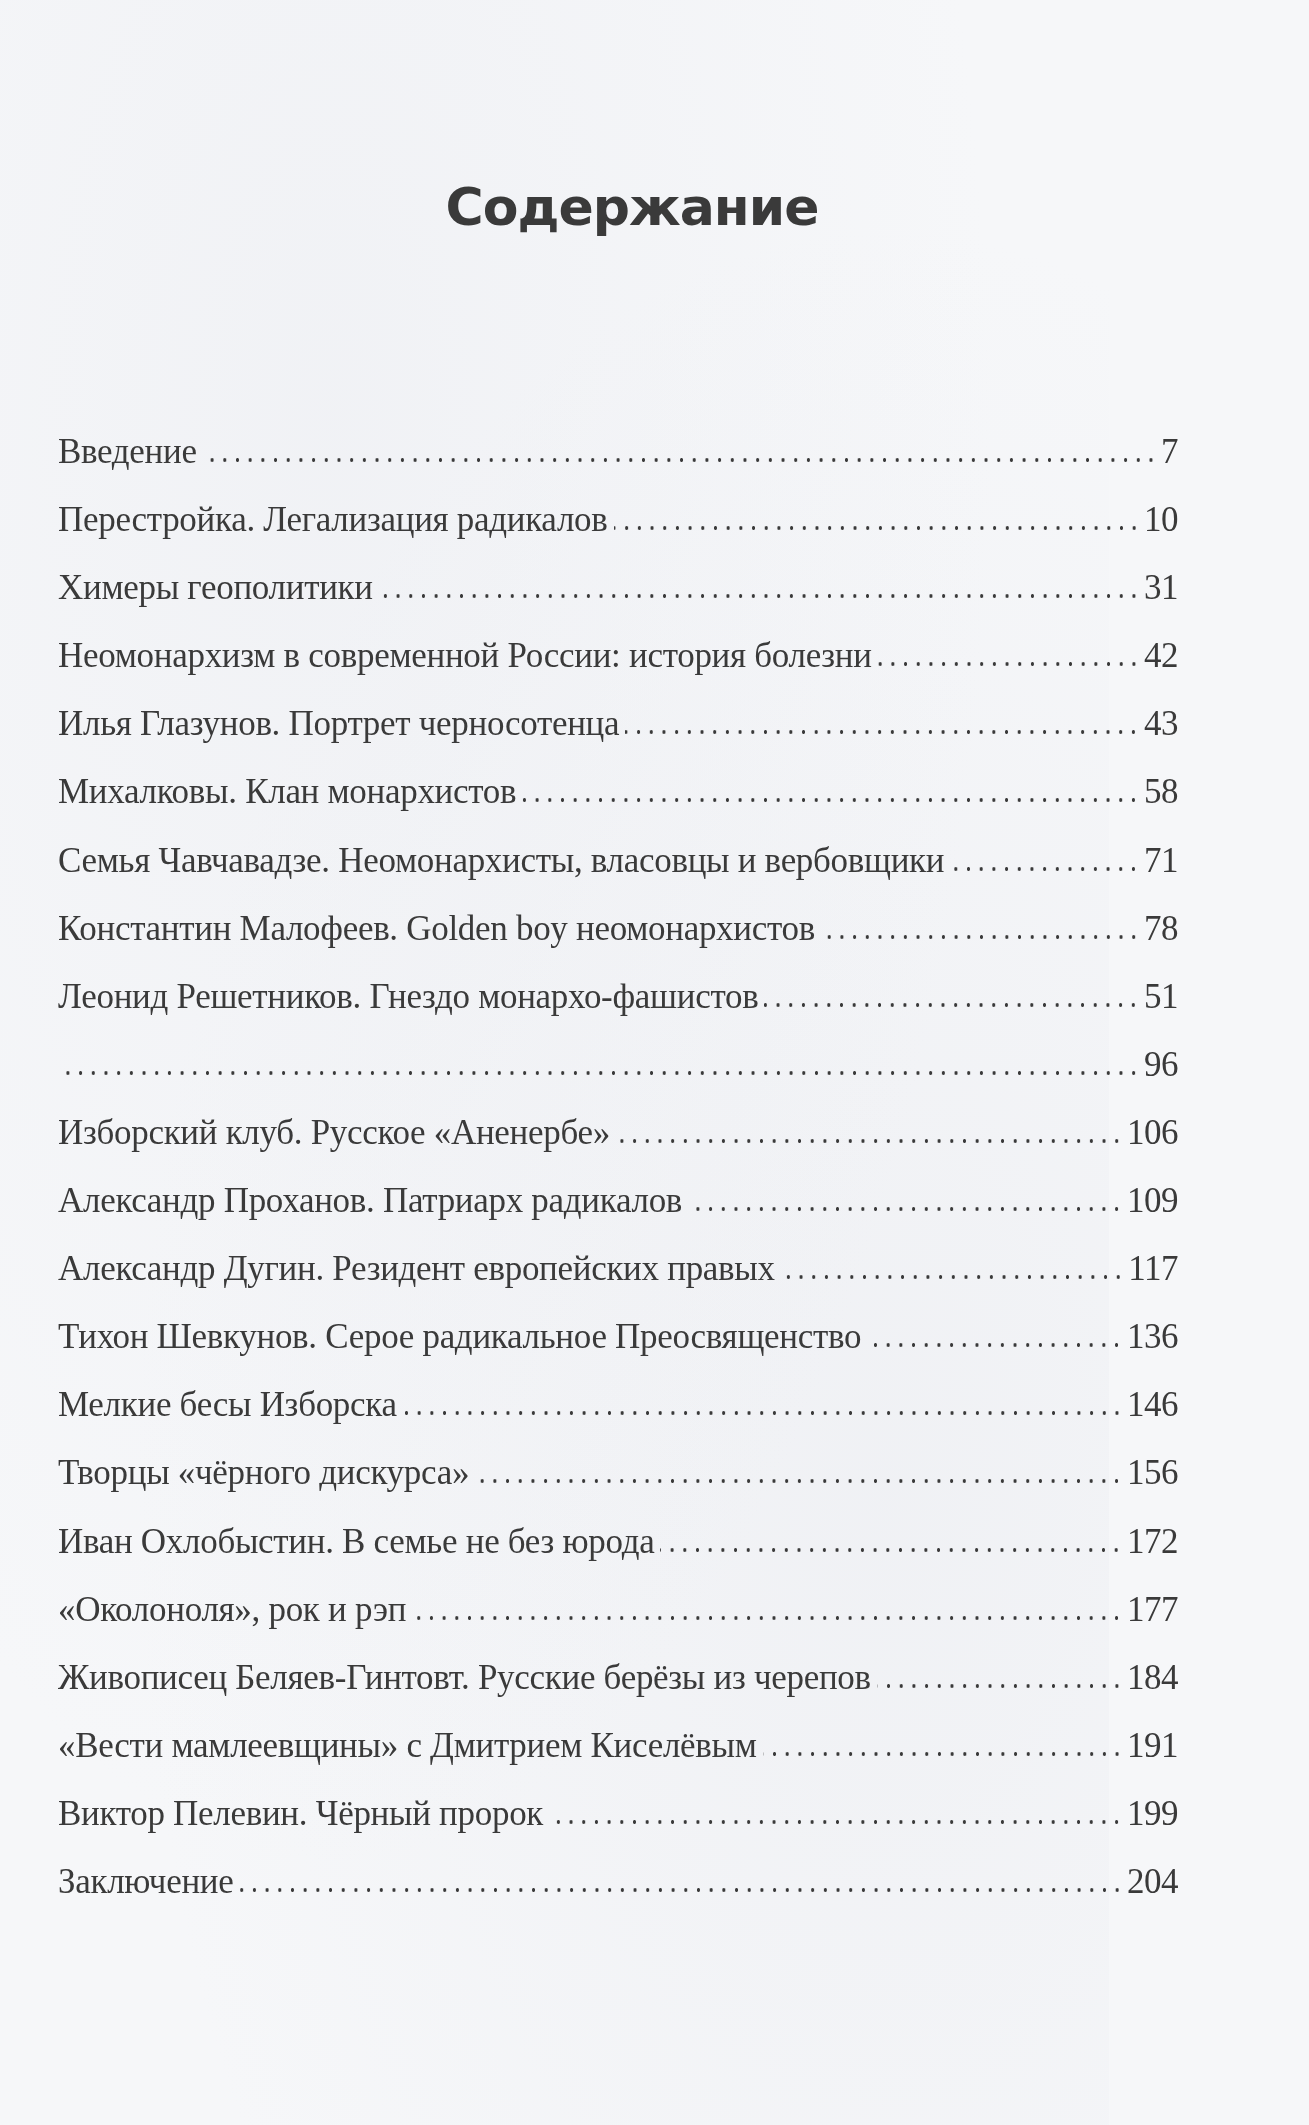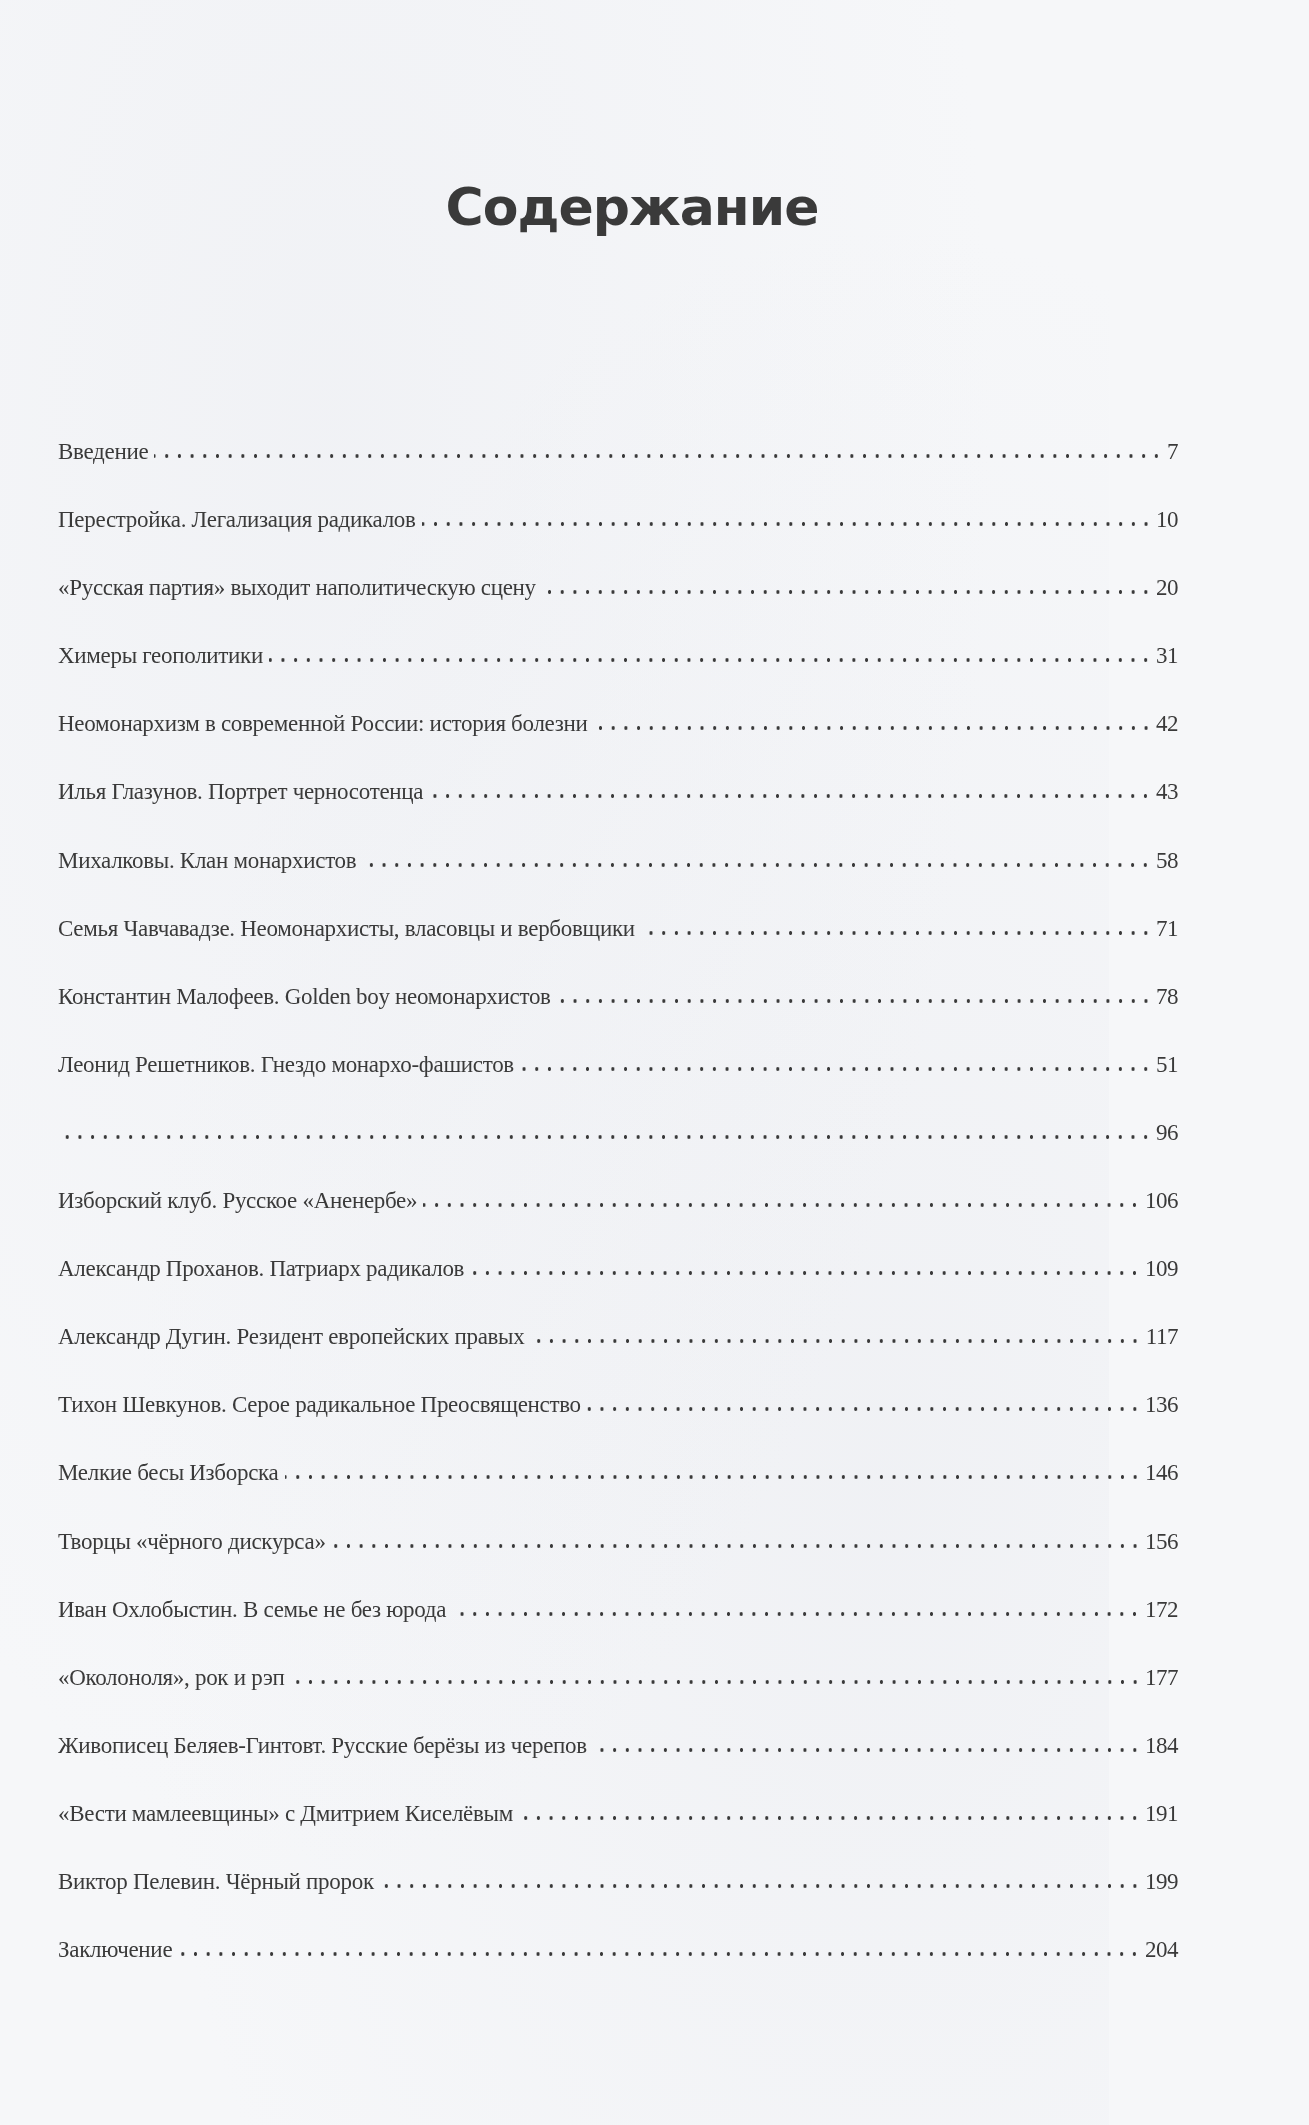--- a/index.html
+++ b/index.html
@@ -44,21 +44,21 @@
       width: 1120px;
       margin: 0;
       padding: 0;
       list-style: none;
     }
     .toc-row {
       display: flex;
       align-items: baseline;
       height: 68.1px;
       font-family: "Liberation Serif", serif;
-      font-size: 23px;
+      font-size: 35px;
       line-height: 40px;
       color: #3a3a3a;
       white-space: nowrap;
       justify-content: center;
     }
     .toc-label {
       flex: 0 0 auto;
       letter-spacing: -0.3px;
     }
     .toc-leader {
@@ -90,25 +90,20 @@
         <span class="toc-label">Введение</span>
         <span class="toc-leader"></span>
         <span class="toc-page">7</span>
       </li>
     <li class="toc-row">
         <span class="toc-label">Перестройка. Легализация радикалов</span>
         <span class="toc-leader"></span>
         <span class="toc-page">10</span>
       </li>
     <li class="toc-row">
-        <span class="toc-label">«Русская партия» выходит наполитическую сцену</span>
-        <span class="toc-leader"></span>
-        <span class="toc-page">20</span>
-      </li>
-    <li class="toc-row">
         <span class="toc-label">Химеры геополитики</span>
         <span class="toc-leader"></span>
         <span class="toc-page">31</span>
       </li>
     <li class="toc-row">
         <span class="toc-label">Неомонархизм в современной России: история болезни</span>
         <span class="toc-leader"></span>
         <span class="toc-page">42</span>
       </li>
     <li class="toc-row">

